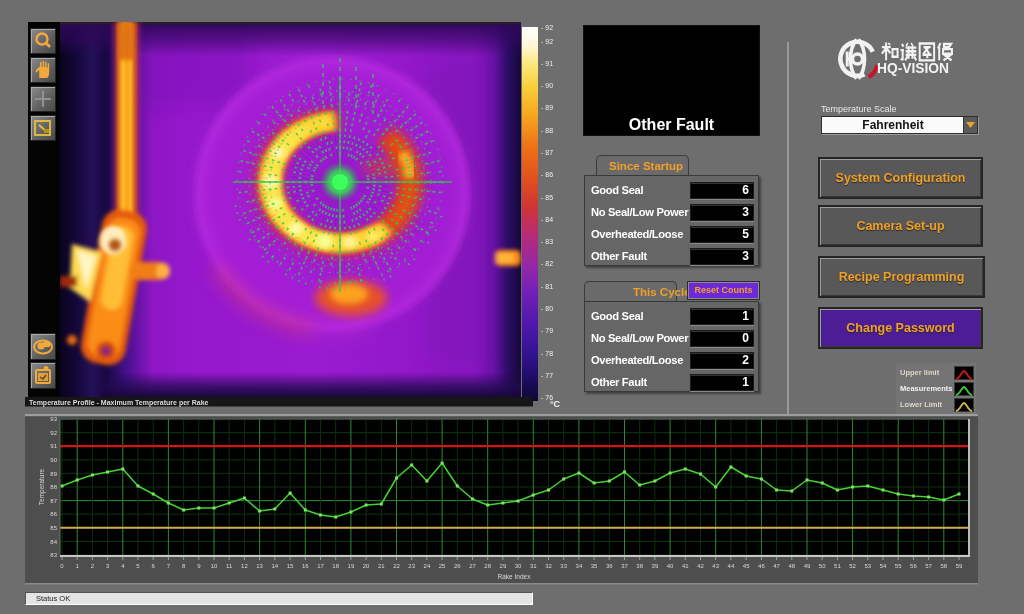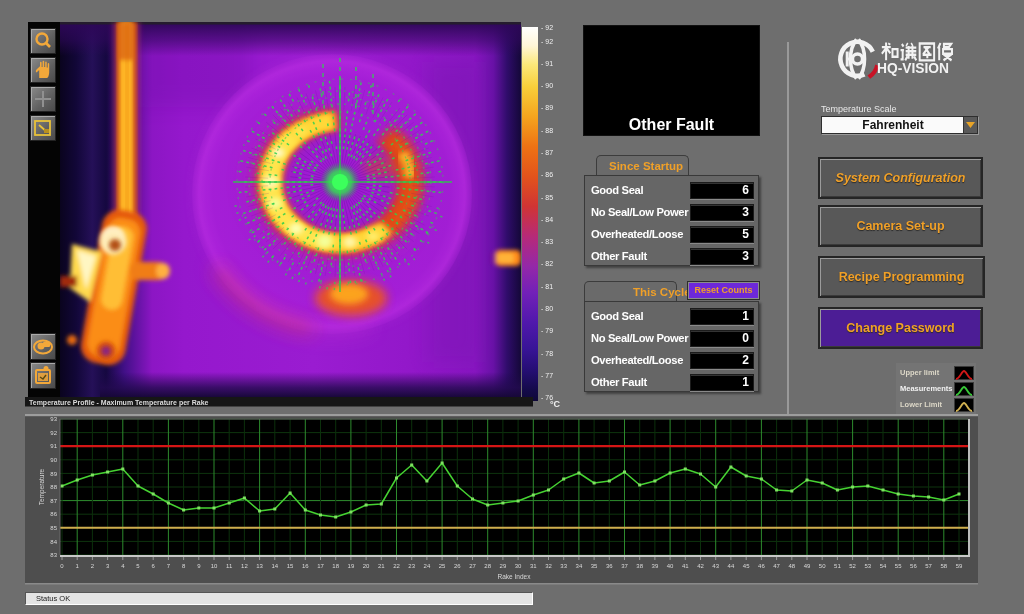--- a/index.html
+++ b/index.html
@@ -965,21 +965,21 @@
 <div style="position:absolute;left:877px;top:59px;font-size:15px;font-weight:bold;color:#f2f2f2;transform:scaleX(0.92);transform-origin:0 0;white-space:nowrap">HQ-VISION</div>
 <div style="position:absolute;left:821px;top:104px;font-size:9px;color:#e8e8e8">Temperature Scale</div>
 <div style="position:absolute;left:821px;top:116px;width:157px;height:18px;border:1px solid #2e2e2e;background:#fafafa;box-shadow:1px 1px 0 #9a9a9a">
  <div style="position:absolute;left:0;top:0;width:142px;height:16px;text-align:center;font-size:12px;font-weight:bold;color:#111;line-height:16px">Fahrenheit</div>
  <div style="position:absolute;right:0;top:0;width:14px;height:16px;background:#5a5a5a;border-left:1px solid #333;display:flex;align-items:center;justify-content:center">
   <svg width="9" height="6" viewBox="0 0 9 6">
         <polygon points="0,0 9,0 4.5,6" fill="#e8a428"></polygon>
       </svg>
     </div>
 </div>
-<div style="position:absolute;left:818px;top:157px;width:165px;height:42px;background:#585858;border:2px solid #252525;box-shadow:inset 1px 1px 0 #9c9c9c, inset -1px -1px 0 #3a3a3a;display:flex;align-items:center;justify-content:center;font-style:italic;">
+<div style="position:absolute;left:818px;top:157px;width:165px;height:42px;background:#585858;border:2px solid #252525;box-shadow:inset 1px 1px 0 #9c9c9c, inset -1px -1px 0 #3a3a3a;display:flex;align-items:center;justify-content:center;">
     <span style="font-size:12.5px;font-weight:bold;color:#f0a028;text-shadow:0 1px 1px #2a2a2a">System Configuration</span>
   </div>
 <div style="position:absolute;left:818px;top:205px;width:165px;height:42px;background:#585858;border:2px solid #252525;box-shadow:inset 1px 1px 0 #9c9c9c, inset -1px -1px 0 #3a3a3a;display:flex;align-items:center;justify-content:center;">
     <span style="font-size:12.5px;font-weight:bold;color:#f0a028;text-shadow:0 1px 1px #2a2a2a">Camera Set-up</span>
   </div>
 <div style="position:absolute;left:818px;top:256px;width:167px;height:42px;background:#585858;border:2px solid #252525;box-shadow:inset 1px 1px 0 #9c9c9c, inset -1px -1px 0 #3a3a3a;display:flex;align-items:center;justify-content:center;">
     <span style="font-size:12.5px;font-weight:bold;color:#f0a028;text-shadow:0 1px 1px #2a2a2a">Recipe Programming</span>
   </div>
 <div style="position:absolute;left:818px;top:307px;width:165px;height:42px;background:#4c1d95;border:2px solid #252525;box-shadow:inset 1px 1px 0 #9c9c9c, inset -1px -1px 0 #3a3a3a;display:flex;align-items:center;justify-content:center;">
     <span style="font-size:12.5px;font-weight:bold;color:#f0a028;text-shadow:0 1px 1px #2a2a2a">Change Password</span>

